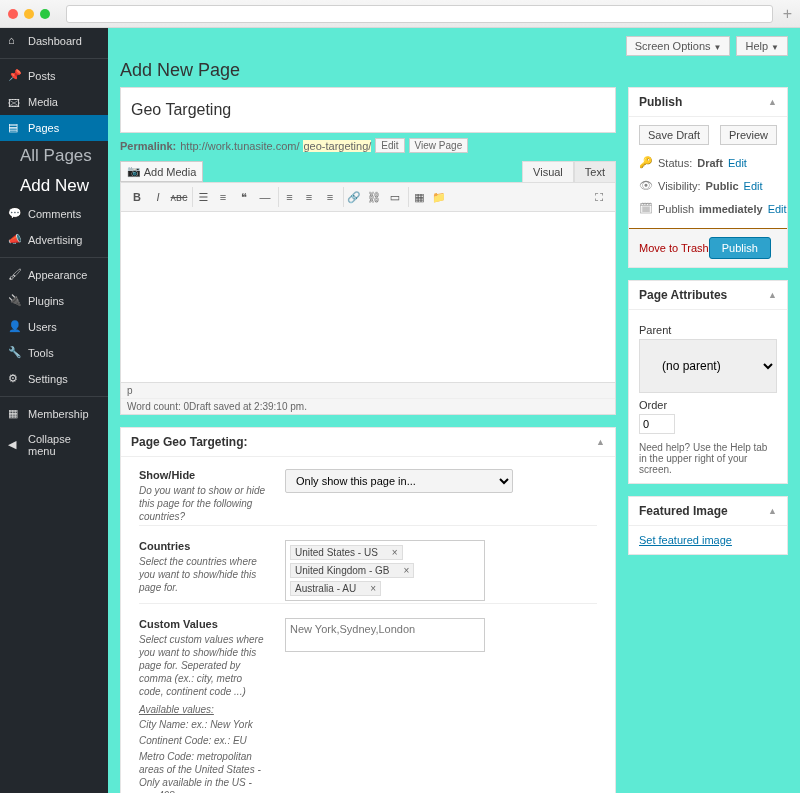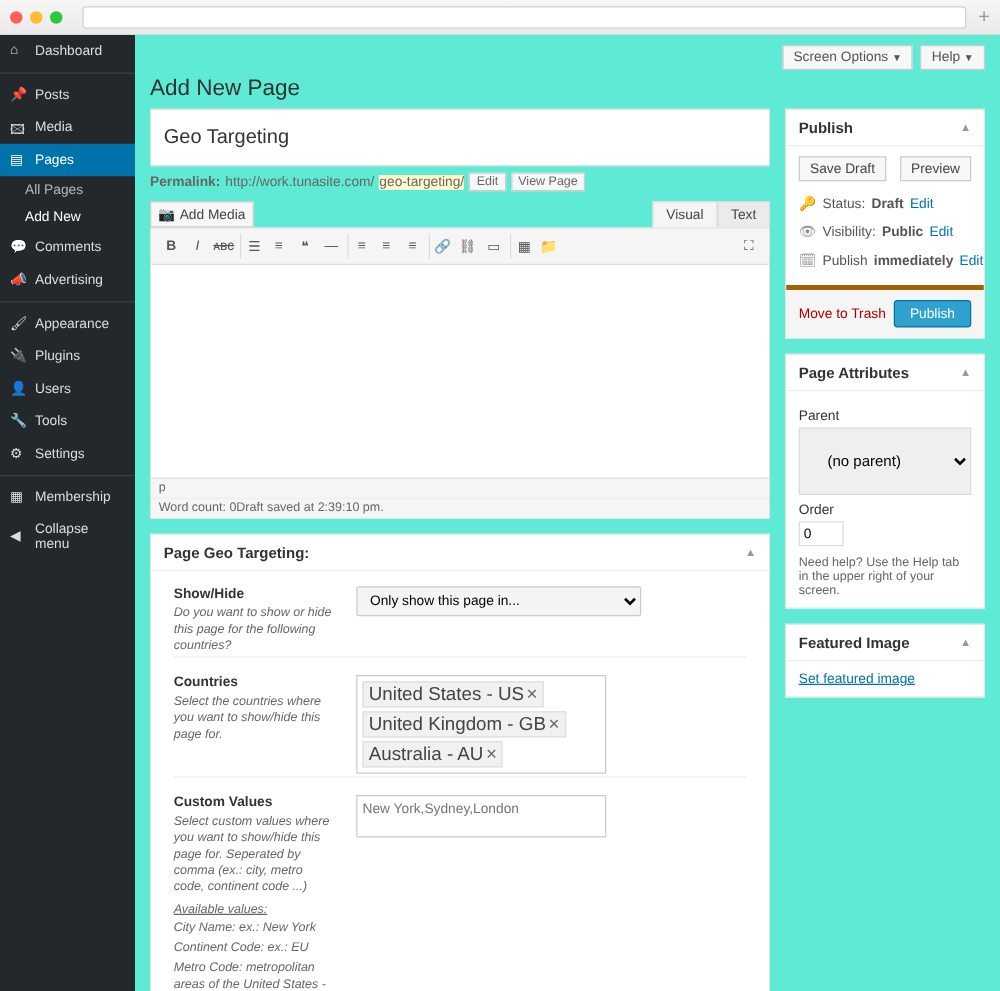--- a/index.html
+++ b/index.html
@@ -8,21 +8,21 @@
 .titlebar{height:28px;background:linear-gradient(#f6f6f6,#eaeaea);display:flex;align-items:center;padding:0 8px;border-bottom:1px solid #d8d8d8}
 .dot{width:10px;height:10px;border-radius:50%;margin-right:6px}
 .dot.r{background:#ff5f57}.dot.y{background:#febc2e}.dot.g{background:#28c840}
 .urlbar{flex:1;height:18px;background:#fff;border:1px solid #d0d0d0;border-radius:3px;margin:0 10px}
 .plus{font-size:16px;color:#999}
 .main{display:flex;height:calc(100% - 28px)}
 .sidebar{width:108px;background:#23282d;color:#eee;font-size:11px}
 .mi{display:flex;align-items:center;padding:6px 8px;gap:6px;color:#ddd;cursor:pointer}
 .mi.active{background:#0073aa;color:#fff}
 .mi.sep{border-top:1px solid #3a3f44;margin-top:4px;padding-top:10px}
-.sub{padding:5px 8px 5px 20px;color:#b4b9be;font-size:11px;cursor:pointer}
+.sub{padding:5px 8px 5px 20px;color:#b4b9be;font-size:17px;cursor:pointer}
 .sub.act{color:#fff;font-weight:400}
 .ic{width:14px;height:14px;display:inline-block;flex-shrink:0}
 .content{flex:1;background:#5eead4;padding:8px 12px 0 12px;overflow:auto}
 .topbar{display:flex;justify-content:flex-end;gap:6px;margin-bottom:4px}
 .tab-btn{background:#f7f7f7;border:1px solid #ccc;padding:3px 8px;font-size:11px;color:#555;cursor:pointer}
 .arrow-d{font-size:8px;margin-left:3px}
 h1.pt{font-size:18px;font-weight:400;color:#333;margin-bottom:6px}
 .cols{display:flex;gap:12px}
 .left{flex:1}
 .right{width:160px}
@@ -40,38 +40,38 @@
 .tb.sep2{border-left:1px solid #ddd;margin-left:2px;padding-left:2px}
 .canvas{height:170px;background:#fff}
 .statusbar{background:#f5f5f5;border-top:1px solid #dedede;font-size:10px;color:#666;padding:2px 6px}
 .statusbar2{background:#f5f5f5;border-top:1px solid #eee;font-size:10px;color:#666;padding:2px 6px;display:flex;}
 .metabox{border:1px solid #e5e5e5;background:#fff;margin-bottom:12px}
 .mb-head{border-bottom:1px solid #eee;padding:7px 10px;font-size:12px;font-weight:600;color:#333;display:flex;justify-content:space-between;align-items:center;cursor:pointer}
 .mb-body{padding:8px 10px}
 .pub-row{font-size:11px;color:#555;padding:5px 0;display:flex;align-items:center;gap:5px}
 .pub-row .ic2{width:14px;text-align:center;color:#888}
 .link{color:#0073aa;cursor:pointer}
-.pub-foot{border-top:4px solid #a16207;padding:8px 10px;display:flex;justify-content:space-between;align-items:center;background:#f5f5f5}
+.pub-foot{border-top:1px solid #a16207;padding:8px 10px;display:flex;align-items:center;background:#f5f5f5}
 .btn-primary{background:#2ea2cc;border:1px solid #0074a2;color:#fff;padding:4px 12px;font-size:11px;border-radius:3px;cursor:pointer}
 .btn-sec{background:#f7f7f7;border:1px solid #ccc;padding:3px 8px;font-size:11px;cursor:pointer}
 .trash{color:#a00;cursor:pointer;font-size:11px}
 select.full{width:100%;padding:18px;border:1px solid #ddd;font-size:12px}
 input.small{width:36px;padding:3px;border:1px solid #ddd;font-size:11px}
 .lbl{font-size:11px;color:#333;margin:6px 0 3px;display:block}
 .help{font-size:10px;color:#666;margin-top:8px}
 .geo-body{padding:12px 18px}
 .geo-row{display:flex;gap:16px;margin-bottom:14px;border-bottom:1px solid #eee;padding-bottom:2px}
 .geo-row:last-child{border-bottom:none}
 .geo-left{width:130px}
 .geo-left h4{font-size:11px;font-weight:700;color:#333;margin-bottom:3px}
 .geo-left .desc{font-size:10px;font-style:italic;color:#666;line-height:1.3}
 .geo-right{flex:1}
 .sel{width:228px;background:#f4f4f4;border:1px solid #ccc;padding:4px 6px;font-size:11px;border-radius:2px}
 .tags{border:1px solid #ccc;padding:4px;width:200px;display:flex;flex-wrap:wrap;gap:3px}
-.tag{background:#f1f1f1;border:1px solid #ddd;padding:1px 4px;font-size:15px;display:inline-flex;align-items:center;gap:2px}
+.tag{background:#f1f1f1;border:1px solid #ddd;padding:1px 4px;font-size:10px;display:inline-flex;align-items:center;gap:14px}
 .tag .x{cursor:pointer;color:#666}
 textarea.cv{width:200px;height:34px;border:1px solid #ccc;padding:4px;font-size:11px;resize:none;font-family:inherit;color:#999}
 .avail{font-size:10px;font-style:italic;color:#666;margin-top:6px;text-decoration:underline}
 .ex{font-size:10px;font-style:italic;color:#666;margin-top:3px;line-height:1.3}
 .tog{font-size:9px;color:#999}
 .btnrow{display:flex;justify-content:space-between;padding:0 0 6px}
 </style>
 </head>
 <body>
 

